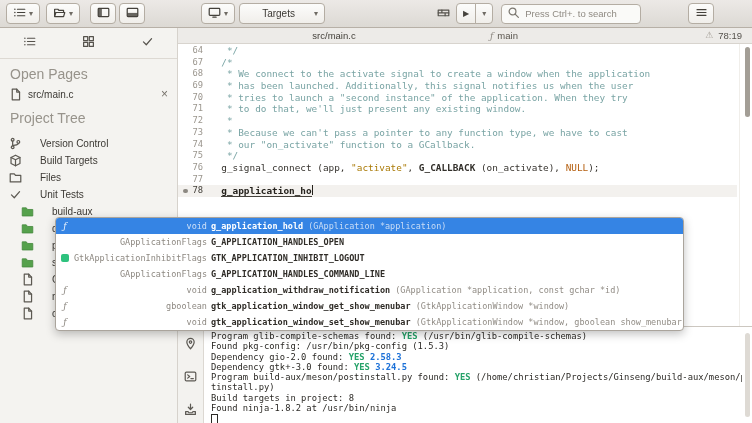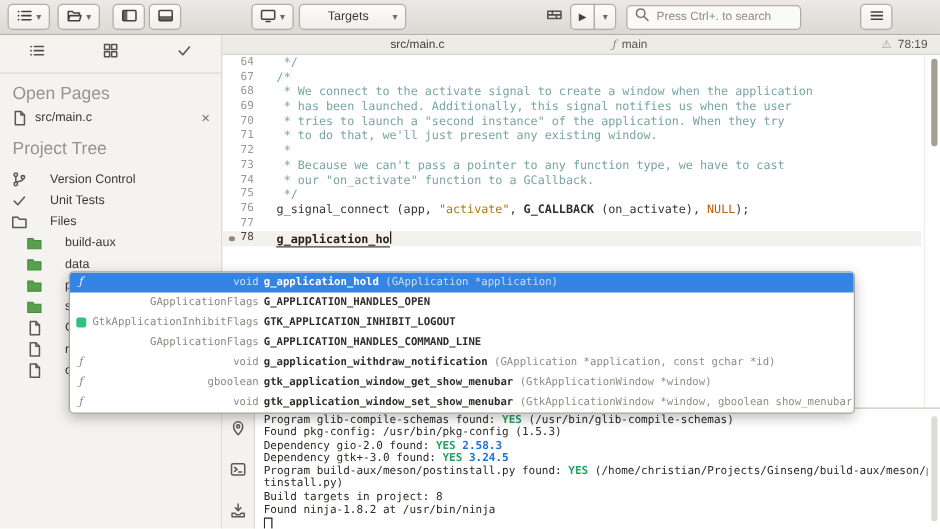--- a/index.html
+++ b/index.html
@@ -219,32 +219,41 @@
               <circle cx="4.5" cy="12.5" r="1.7"></circle>
               <circle cx="11.5" cy="6" r="1.7"></circle>
               <path d="M4.5 5.2v5.6M11.5 7.7c0 2.6-4.5 2-7 3.1"></path>
             </svg>
           </span>
           <span>Version Control</span>
         </div>
         <div class="trow">
           <span class="ticon">
             <svg width="13" height="13" viewBox="0 0 16 16" fill="none" stroke="currentColor" stroke-width="1.5" stroke-linecap="round" stroke-linejoin="round">
+              <path d="M8 1.5l5.5 2.8v7.4L8 14.5l-5.5-2.8V4.3z"></path>
+              <path d="M2.5 4.3L8 7l5.5-2.7M8 7v7.5"></path>
+            </svg>
+          </span>
+          <span>Build Targets</span>
+        </div>
+        <div class="trow">
+          <span class="ticon">
+            <svg width="13" height="13" viewBox="0 0 16 16" fill="none" stroke="currentColor" stroke-width="1.5" stroke-linecap="round" stroke-linejoin="round">
+              <path d="M1.5 3.5h5l1.5 2h6.5v8h-13z"></path>
+            </svg>
+          </span>
+          <span>Files</span>
+        </div>
+        <div class="trow">
+          <span class="ticon">
+            <svg width="13" height="13" viewBox="0 0 16 16" fill="none" stroke="currentColor" stroke-width="1.5" stroke-linecap="round" stroke-linejoin="round">
               <path d="M3 8.5l3.5 3.5L13 4.5"></path>
             </svg>
           </span>
           <span>Unit Tests</span>
-        </div>
-        <div class="trow">
-          <span class="ticon">
-            <svg width="13" height="13" viewBox="0 0 16 16" fill="none" stroke="currentColor" stroke-width="1.5" stroke-linecap="round" stroke-linejoin="round">
-              <path d="M1.5 3.5h5l1.5 2h6.5v8h-13z"></path>
-            </svg>
-          </span>
-          <span>Files</span>
         </div>
         <div class="trow ind">
           <span class="ticon">
             <svg width="13" height="13" viewBox="0 0 16 16">
               <path d="M1.5 3.5h5l1.5 2h6.5v8h-13z" fill="#55a14c" stroke="#45893d" stroke-width="1"></path>
             </svg>
           </span>
           <span>build-aux</span>
         </div>
         <div class="trow ind">

